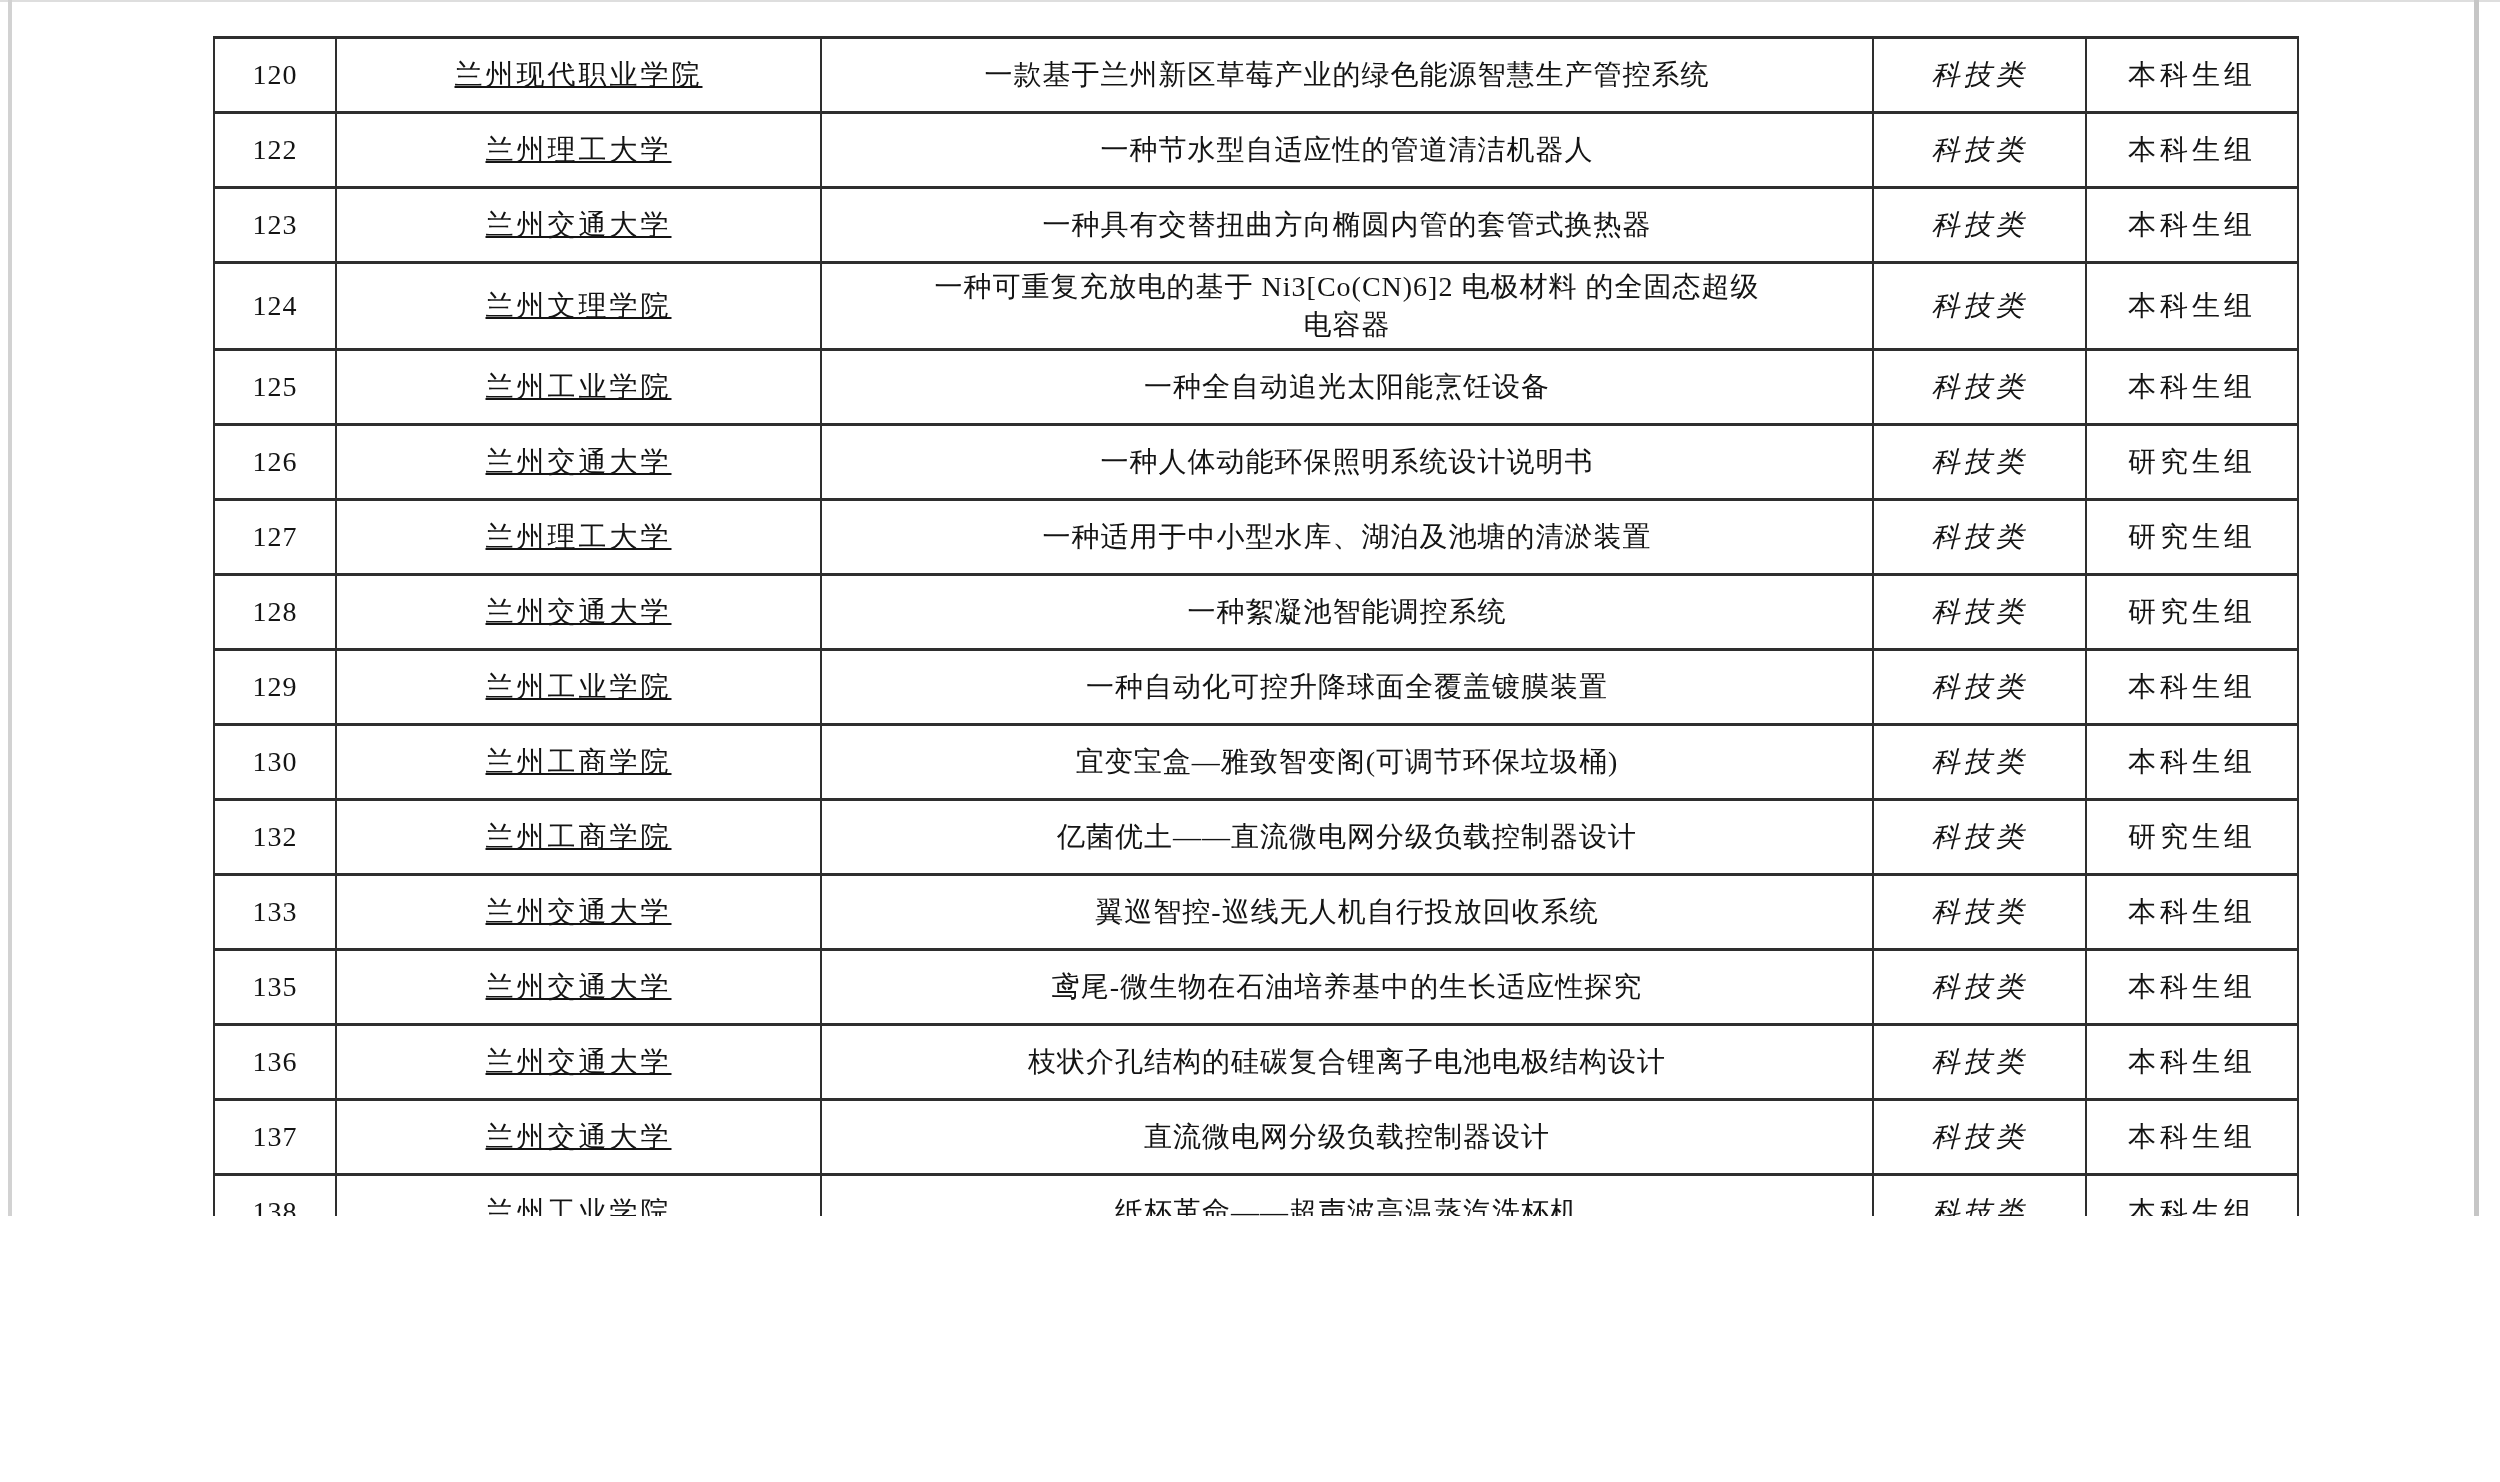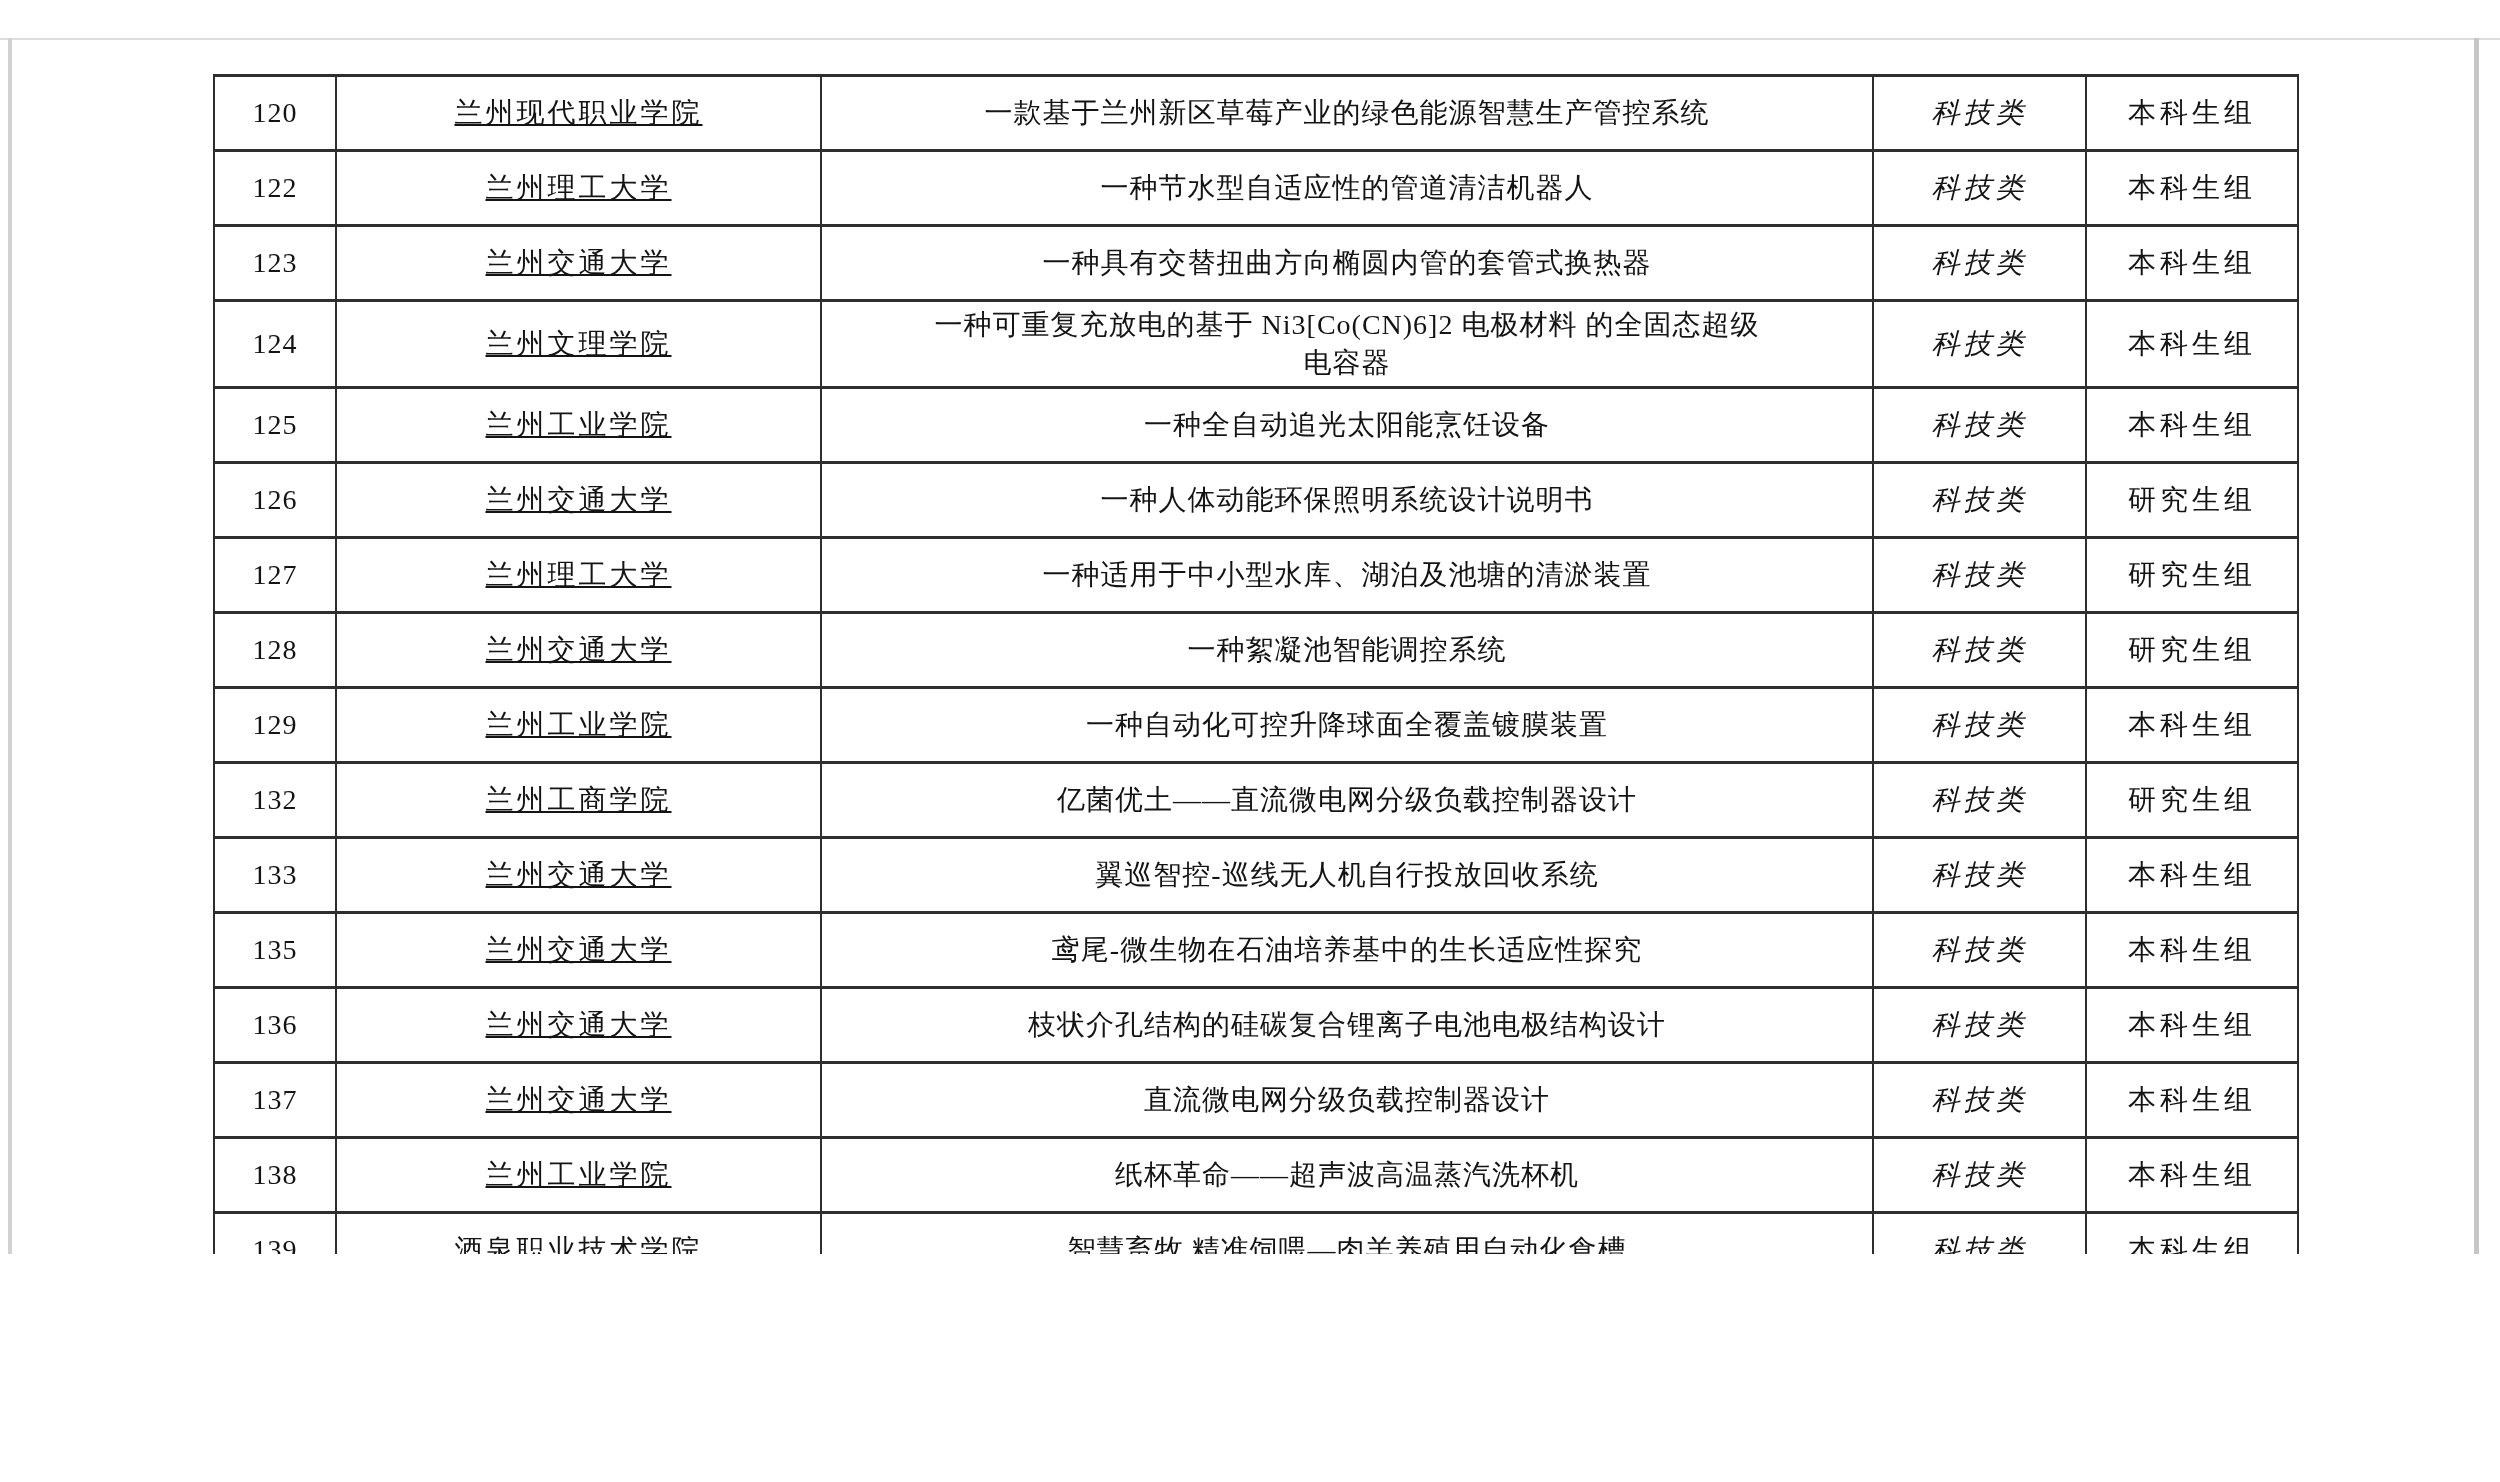--- a/index.html
+++ b/index.html
@@ -7,21 +7,20 @@
     padding: 0;
     background: #ffffff;
   }
   .page {
     position: relative;
     width: 2500px;
     height: 1216px;
     background: #ffffff;
     overflow: hidden;
     font-family: "Liberation Serif", "DejaVu Serif", serif;
-    margin-top: 38px;
   }
   
   .edge { position: absolute; pointer-events: none; }
   .edge-top    { top: 0; left: 0; width: 100%; height: 2px; background: #dedede; }
   .edge-left   { top: 0; left: 8px; width: 4px; height: 100%; background: #d2d2d2; }
   .edge-right  { top: 0; left: 2474px; width: 5px; height: 100%; background: #c6c6c6; }
   .edge-bottom { left: 0; top: 1470px; width: 100%; height: 4px; background: #c0c0c0; }
 
   table.award-table {
     position: absolute;
@@ -134,20 +133,27 @@
     <td class="c-group">研究生组</td>
   </tr>
         <tr>
     <td class="c-no">129</td>
     <td class="c-school">兰州工业学院</td>
     <td class="c-project">一种自动化可控升降球面全覆盖镀膜装置</td>
     <td class="c-category">科技类</td>
     <td class="c-group">本科生组</td>
   </tr>
         <tr>
+    <td class="c-no">130</td>
+    <td class="c-school">兰州工商学院</td>
+    <td class="c-project">宜变宝盒—雅致智变阁(可调节环保垃圾桶)</td>
+    <td class="c-category">科技类</td>
+    <td class="c-group">本科生组</td>
+  </tr>
+        <tr>
     <td class="c-no">132</td>
     <td class="c-school">兰州工商学院</td>
     <td class="c-project">亿菌优土——直流微电网分级负载控制器设计</td>
     <td class="c-category">科技类</td>
     <td class="c-group">研究生组</td>
   </tr>
         <tr>
     <td class="c-no">133</td>
     <td class="c-school">兰州交通大学</td>
     <td class="c-project">翼巡智控-巡线无人机自行投放回收系统</td>

